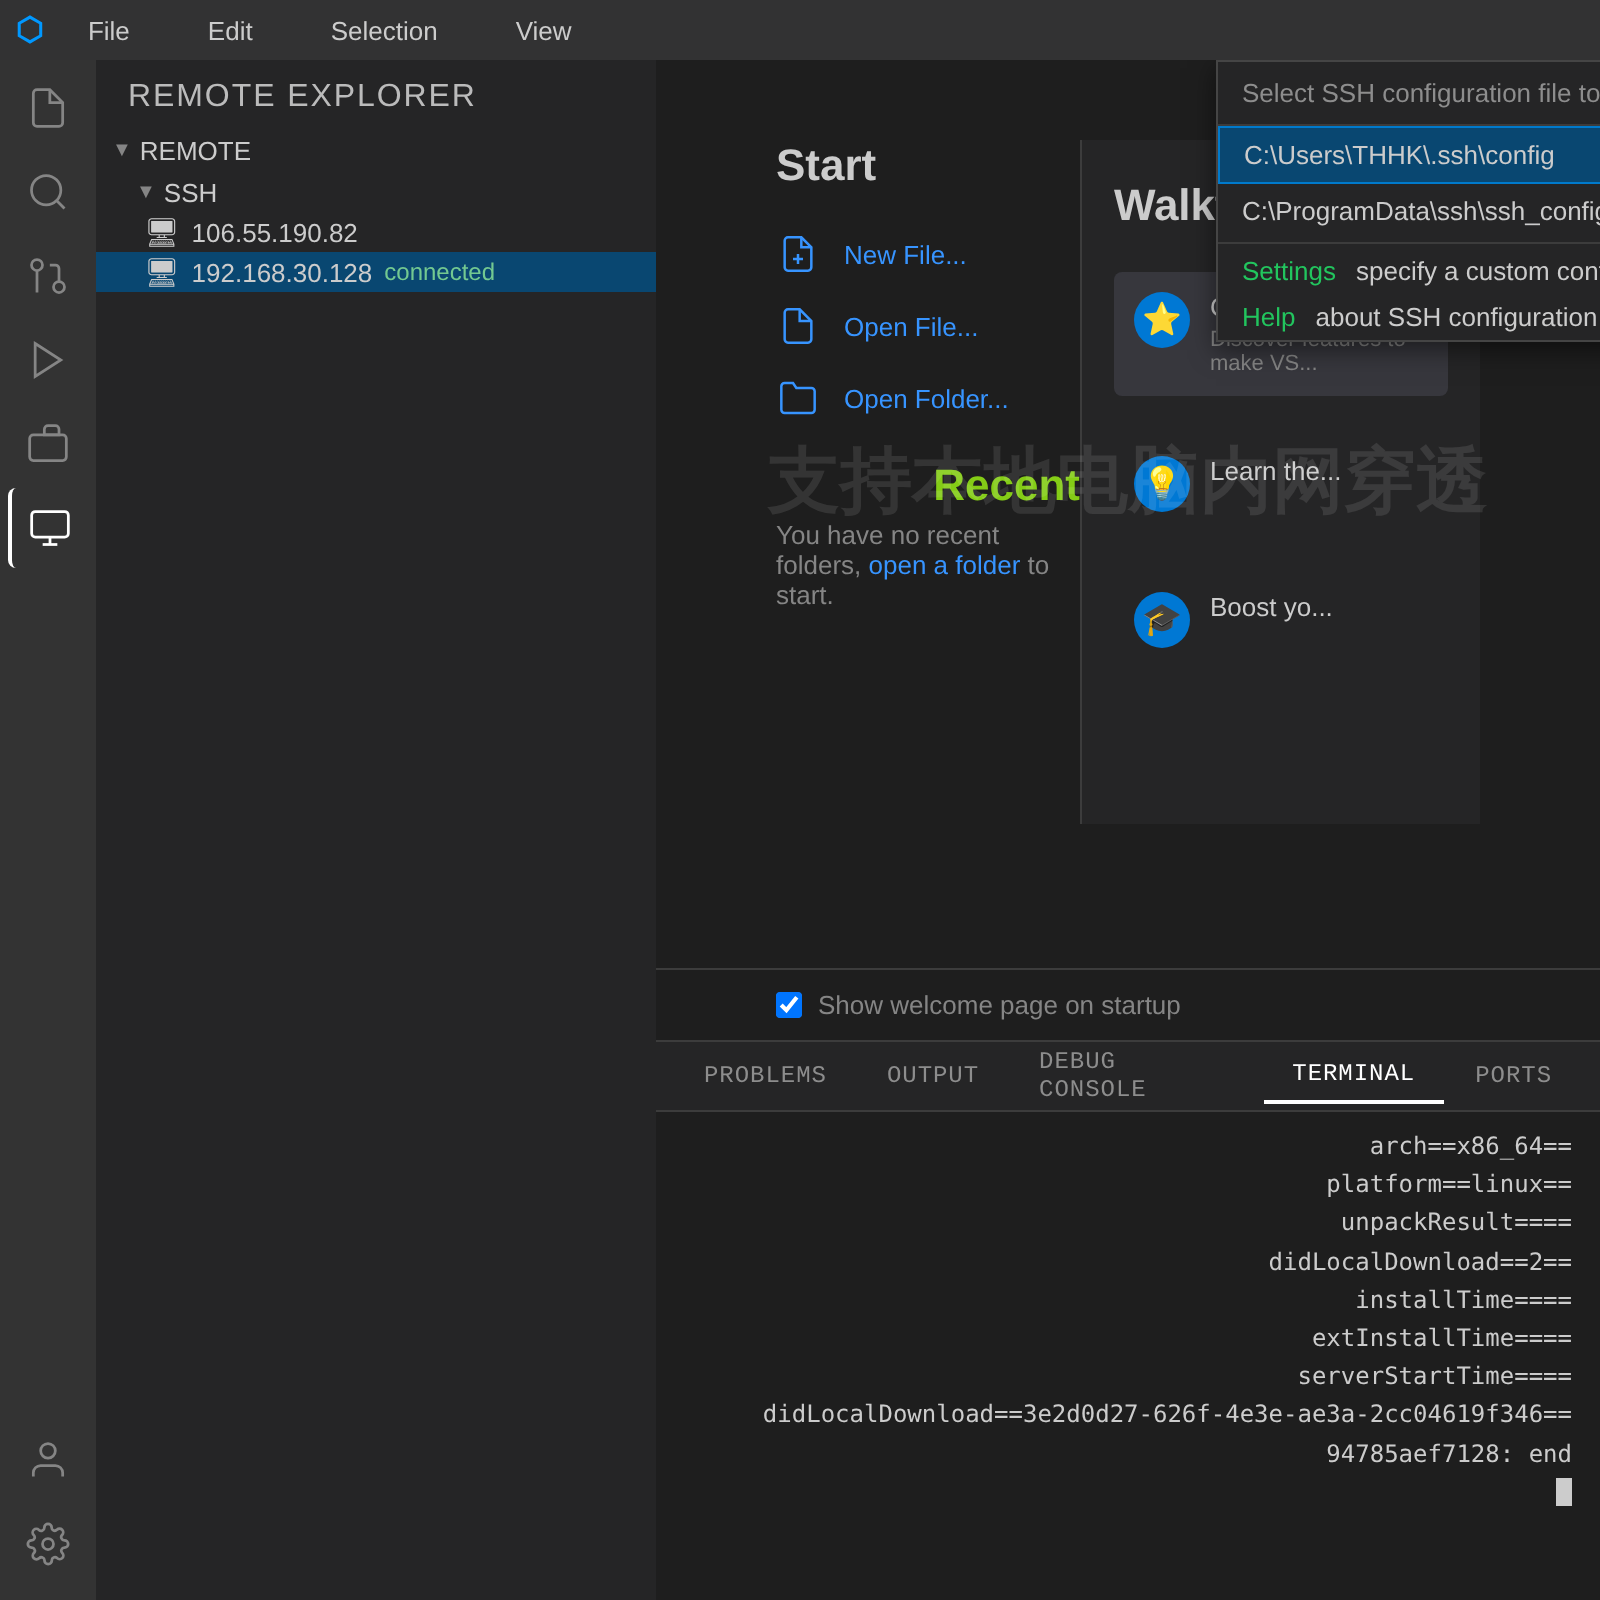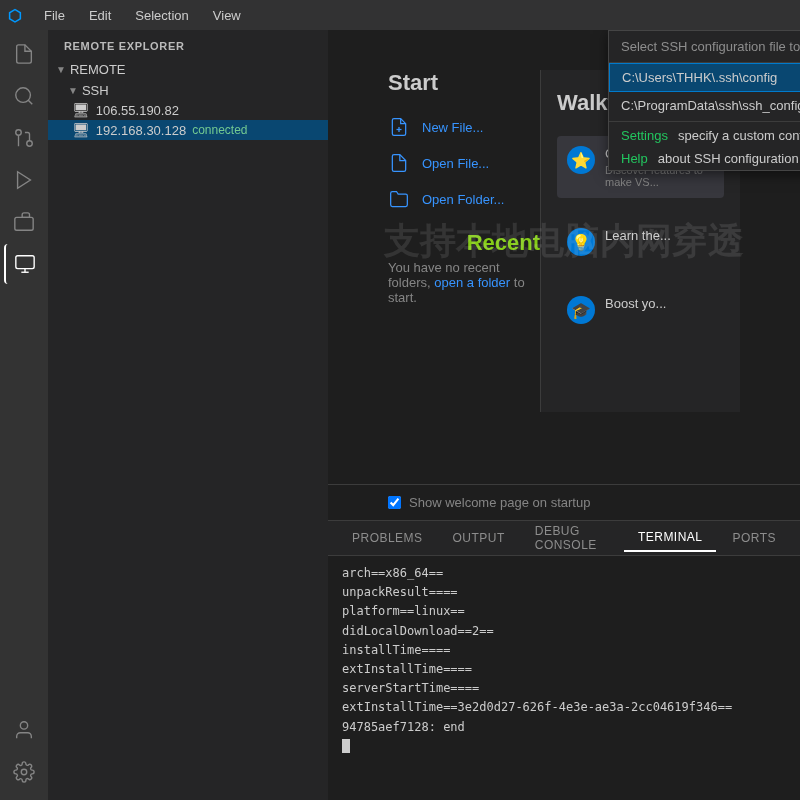--- a/index.html
+++ b/index.html
@@ -22,21 +22,21 @@
       padding: 0 8px;
       gap: 16px;
     }
     .title-bar-logo {
       color: #0098ff;
       font-size: 16px;
       font-weight: bold;
     }
     .title-bar-menu {
       display: flex;
-      gap: 12px;
+      gap: 27px;
       font-size: 13px;
       color: #cccccc;
     }
     .title-bar-menu span {
       cursor: pointer;
       padding: 2px 6px;
     }
     .title-bar-title {
       flex: 1;
       text-align: center;
@@ -88,22 +88,22 @@
     
     .sidebar {
       width: 280px;
       background: #252526;
       display: flex;
       flex-direction: column;
       overflow: hidden;
     }
     .sidebar-header {
       padding: 10px 16px 6px;
-      font-size: 11px;
-      font-weight: 700;
+      font-size: 16px;
+      font-weight: 400;
       text-transform: uppercase;
       color: #bbbbbb;
       letter-spacing: 0.06em;
     }
     .sidebar-section {
       padding: 2px 0;
     }
     .sidebar-section-header {
       display: flex;
       align-items: center;
@@ -246,20 +246,21 @@
       flex-direction: column;
     }
     .terminal-tabs {
       display: flex;
       align-items: center;
       background: #252526;
       border-bottom: 1px solid #3c3c3c;
       padding: 0 10px;
       height: 35px;
       gap: 2px;
+      font-family: Liberation Mono, monospace;
     }
     .terminal-tab {
       padding: 6px 14px;
       font-size: 12px;
       color: #8d8d8d;
       cursor: pointer;
       text-transform: uppercase;
       letter-spacing: 0.04em;
     }
     .terminal-tab.active {
@@ -268,21 +269,21 @@
     }
     .terminal-content {
       flex: 1;
       padding: 8px 14px;
       font-family: 'Consolas', monospace;
       font-size: 12px;
       color: #cccccc;
       overflow-y: auto;
       background: #1e1e1e;
     }
-    .terminal-line { line-height: 1.6; }
+    .terminal-line { line-height: 1.6; text-align: right; }
     .terminal-cursor {
       display: inline-block;
       width: 8px;
       height: 14px;
       background: #cccccc;
       vertical-align: middle;
     }
 
     
     .dropdown-overlay {
@@ -551,27 +552,27 @@
     <div class="terminal-panel">
       <div class="terminal-tabs">
         <div class="terminal-tab">PROBLEMS</div>
         <div class="terminal-tab">OUTPUT</div>
         <div class="terminal-tab">DEBUG CONSOLE</div>
         <div class="terminal-tab active">TERMINAL</div>
         <div class="terminal-tab">PORTS</div>
       </div>
       <div class="terminal-content">
         <div class="terminal-line">arch==x86_64==</div>
+        <div class="terminal-line">platform==linux==</div>
         <div class="terminal-line">unpackResult====</div>
-        <div class="terminal-line">platform==linux==</div>
         <div class="terminal-line">didLocalDownload==2==</div>
         <div class="terminal-line">installTime====</div>
         <div class="terminal-line">extInstallTime====</div>
         <div class="terminal-line">serverStartTime====</div>
-        <div class="terminal-line">extInstallTime==3e2d0d27-626f-4e3e-ae3a-2cc04619f346==</div>
+        <div class="terminal-line">didLocalDownload==3e2d0d27-626f-4e3e-ae3a-2cc04619f346==</div>
         <div class="terminal-line">94785aef7128: end</div>
         <div class="terminal-line">
           <span class="terminal-cursor"></span>
         </div>
       </div>
     </div>
   </div>
 </div>
 
 </body></html>

